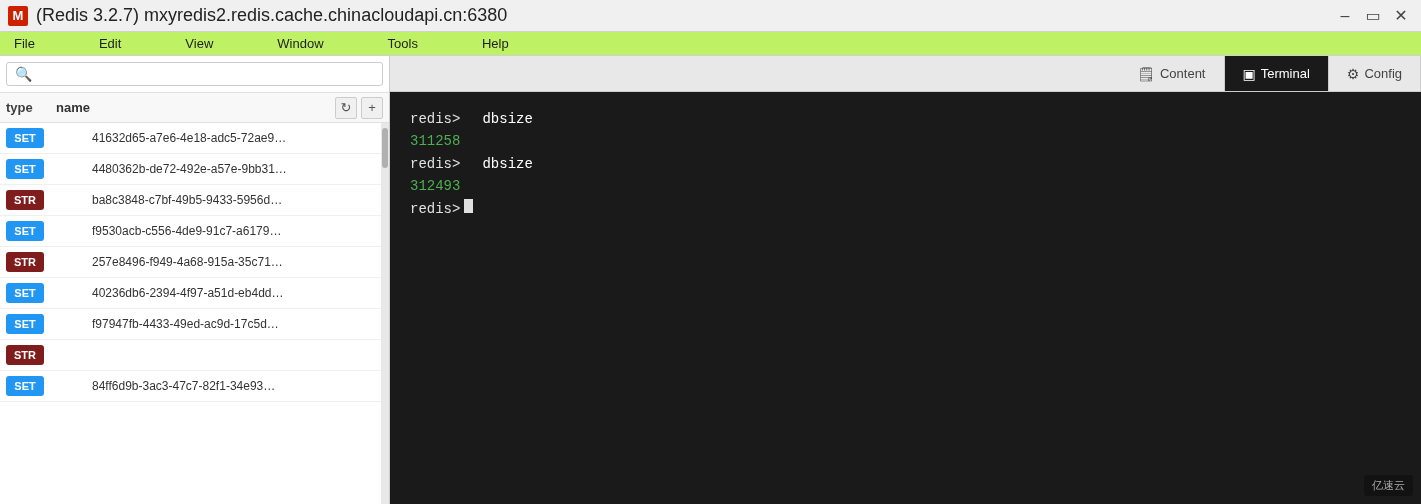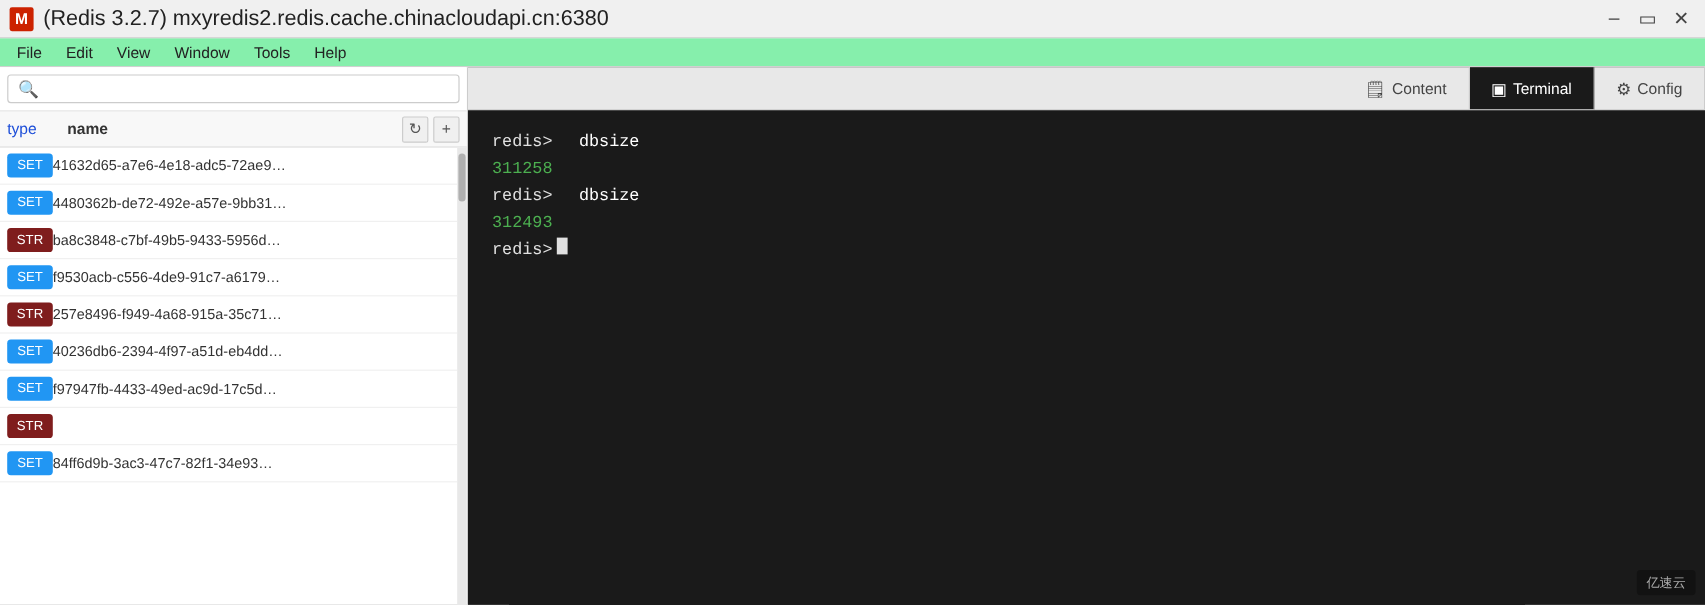--- a/index.html
+++ b/index.html
@@ -51,25 +51,26 @@
       background: transparent;
       cursor: pointer;
       font-size: 16px;
       color: #444;
       display: flex; align-items: center; justify-content: center;
     }
 
     
     .menu-bar {
       display: flex;
-      background: #86efac;
+      background: #bef264;
       height: 24px;
       align-items: center;
       border-bottom: 1px solid #d0d0d0;
       padding: 0 4px;
+      gap: 44px;
     }
     .menu-item {
       padding: 0 10px;
       font-size: 13px;
       color: #222;
       cursor: pointer;
       height: 100%;
       display: flex; align-items: center;
     }
 
@@ -128,22 +129,22 @@
       display: flex;
       align-items: center;
       padding: 4px 6px;
       border-bottom: 1px solid #e0e0e0;
       background: #f8f8f8;
       height: 30px;
     }
     .col-type {
       width: 50px;
       font-size: 13px;
-      font-weight: 400;
-      color: #1d4ed8;
+      font-weight: 700;
+      color: #404040;
     }
     .col-name {
       flex: 1;
       font-size: 13px;
       font-weight: 600;
       color: #333;
     }
     .col-actions {
       display: flex;
       gap: 4px;
@@ -174,33 +175,34 @@
       border-bottom: 1px solid #f0f0f0;
       cursor: pointer;
     }
     .type-badge {
       width: 38px;
       min-width: 38px;
       height: 20px;
       border-radius: 3px;
       display: flex; align-items: center; justify-content: center;
       font-size: 11px;
-      font-weight: normal;
+      font-weight: bold;
       color: white;
-      margin-right: 0;
+      margin-right: 22px;
     }
     .type-set { background: #2196F3; }
     .type-str { background: #7f1d1d; }
     .key-name {
       font-size: 12px;
       color: #333;
       white-space: nowrap;
       overflow: hidden;
       text-overflow: ellipsis;
       flex: 1;
+      margin-left: 26px;
     }
 
     
     .right-panel {
       flex: 1;
       display: flex;
       flex-direction: column;
       background: #1a1a1a;
       height: 100%;
     }

